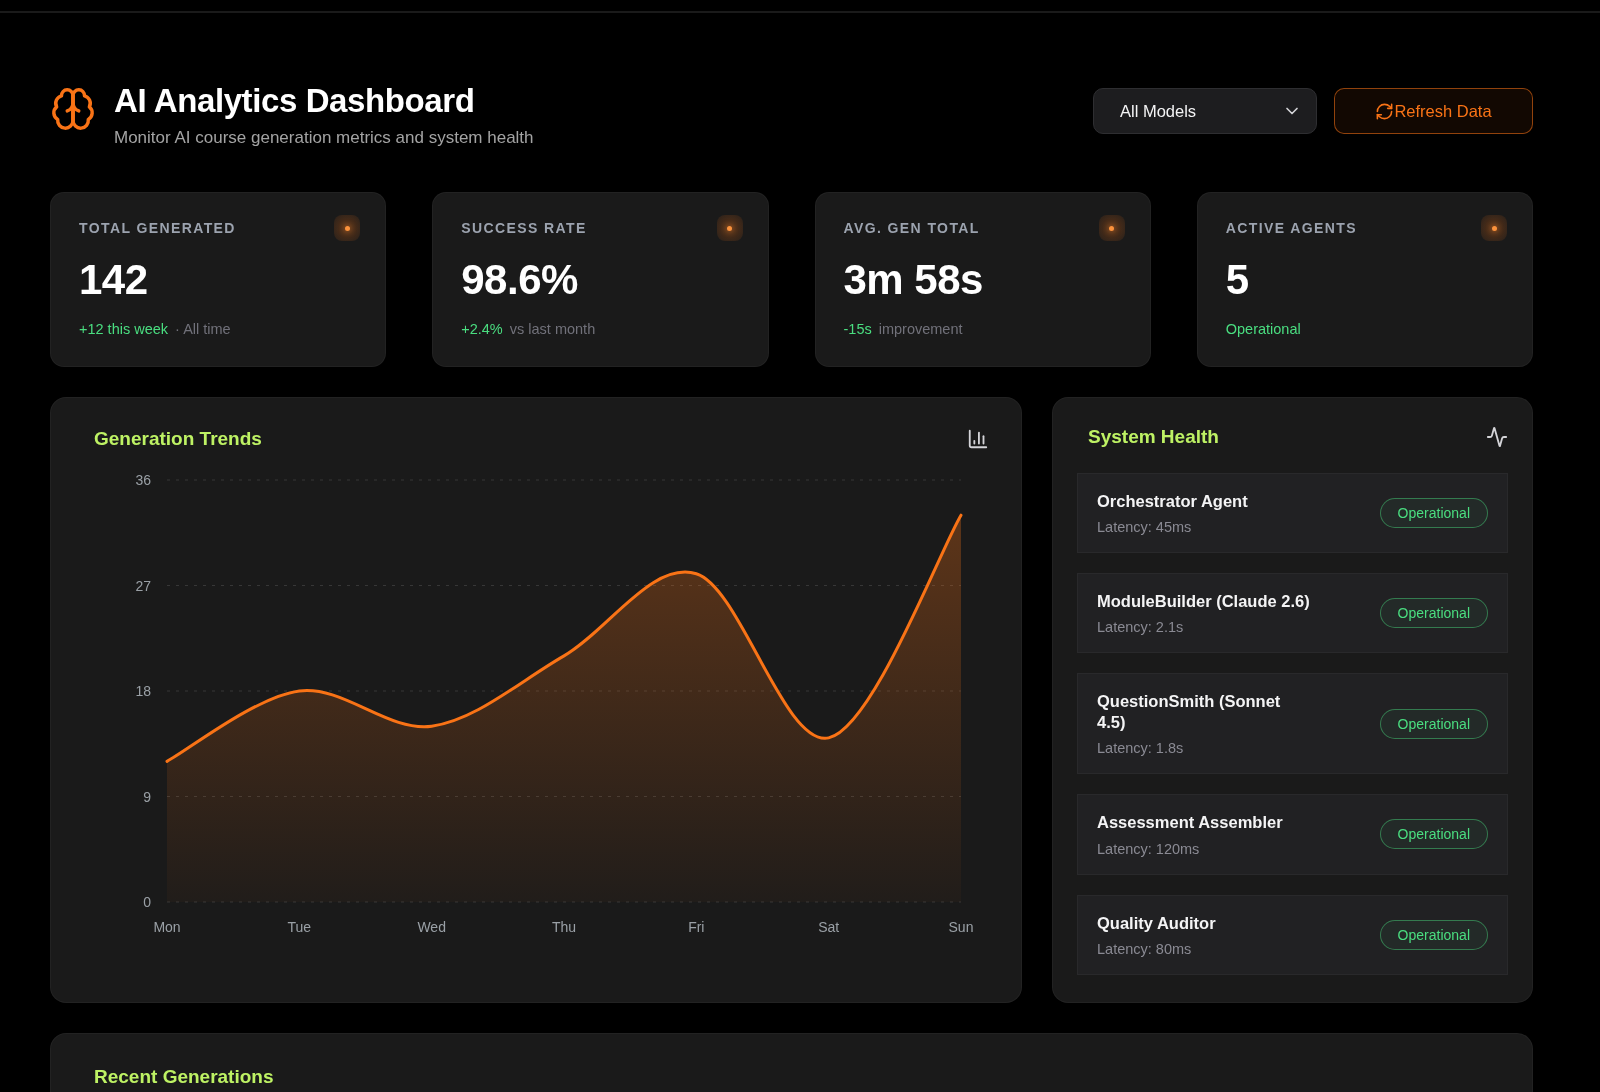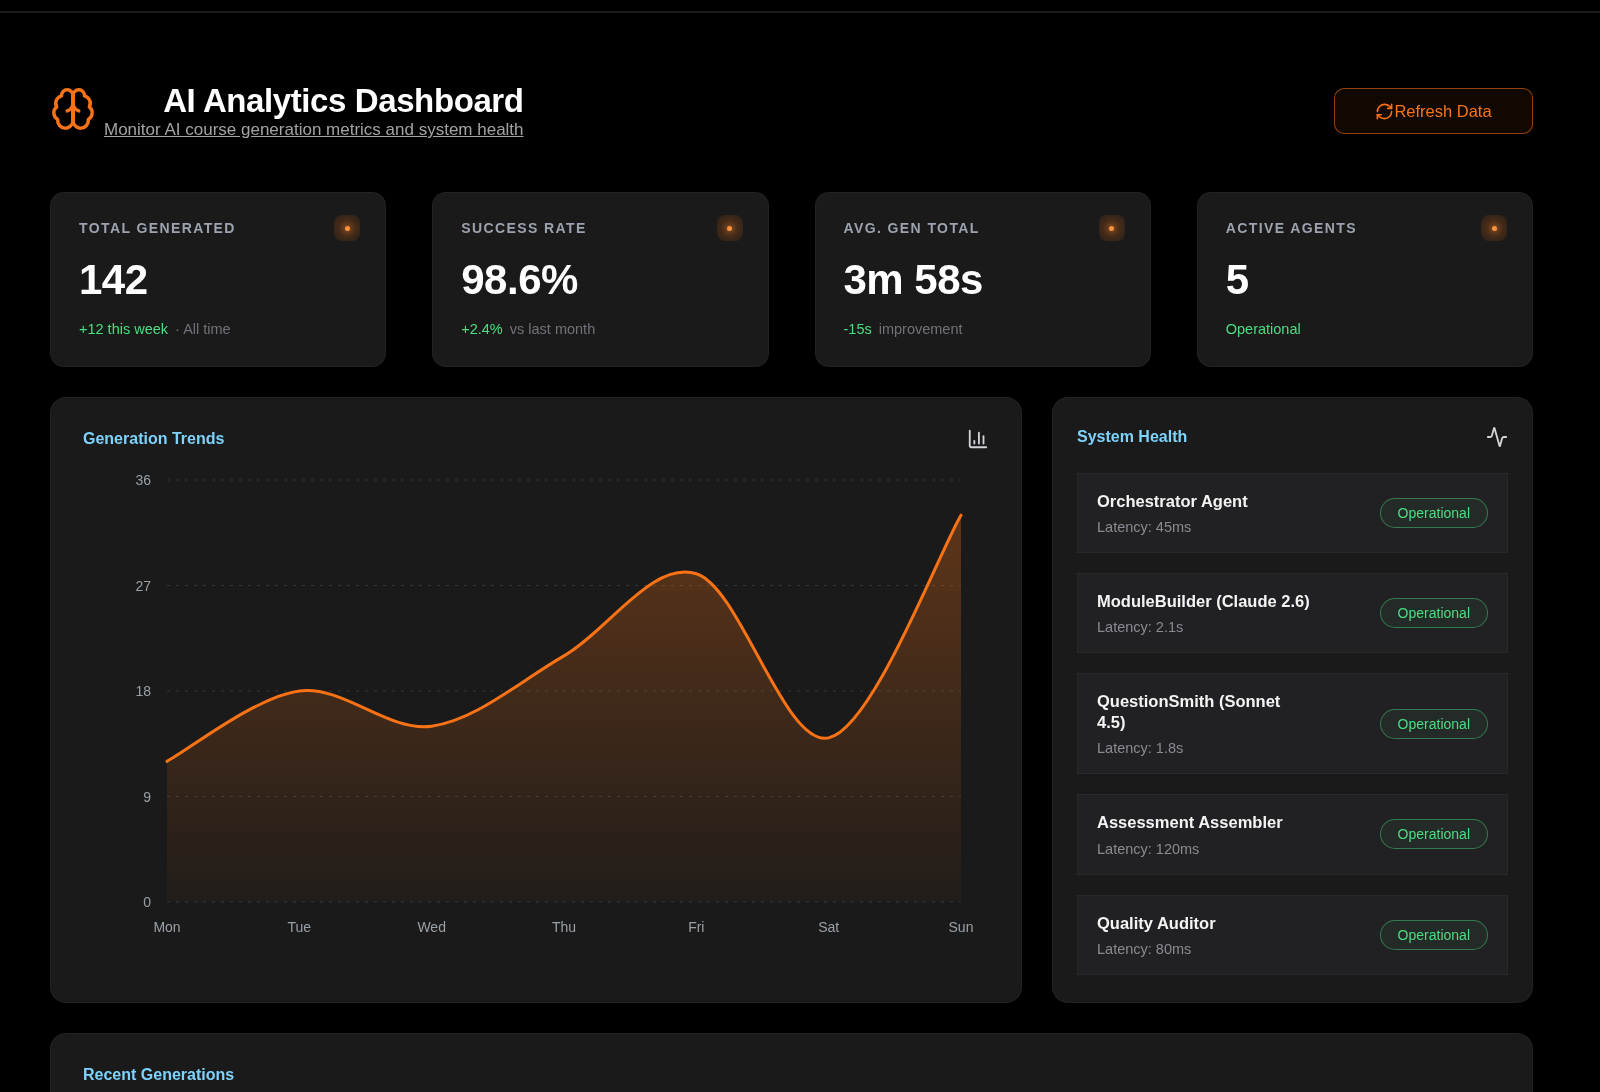--- a/index.html
+++ b/index.html
@@ -9,25 +9,25 @@
     color:#fafafa;
     font-family:"Liberation Sans", sans-serif;
     overflow:hidden;
     position:relative;
   }
   .topline { position:absolute; top:11px; left:0; width:100%; height:2px; background:#1a1a1a; }
   .container { position:absolute; left:50px; top:0; width:1483px; height:1092px; }
 
   
   .header { position:absolute; top:82px; left:0; width:100%; display:flex; justify-content:space-between; align-items:flex-start; }
-  .brand { display:flex; gap:8px; align-items:flex-start;text-align:right; }
+  .brand { display:flex; gap:18px; align-items:flex-start; }
   .logo { width:46px; height:46px; margin-top:4px; color:#f97316; }
   .logo svg { width:46px; height:46px; }
   .page-title { font-size:33px; font-weight:700; letter-spacing:-0.4px; color:#fff; }
-  .page-subtitle { margin-top:0; font-size:17px; color:#a3a3a3;text-decoration:underline; }
+  .page-subtitle { margin-top:8px; font-size:17px; color:#a3a3a3; }
   .controls { display:flex; gap:17px; margin-top:6px; }
   .select {
     width:224px; height:46px; background:#1d1d1f; border:1px solid #2e2e31; border-radius:10px;
     display:flex; align-items:center; justify-content:space-between; padding:0 14px 0 26px;
     font-size:16.5px; color:#f4f4f5; cursor:pointer;
   }
   .select .chev { width:20px; height:20px; color:#d4d4d8; }
   .refresh-btn {
     width:199px; height:46px; border-radius:10px;
     background:rgba(249,115,22,0.07); border:1px solid rgba(249,115,22,0.55);
@@ -51,21 +51,21 @@
     background:radial-gradient(circle, rgba(249,115,22,0.30), rgba(249,115,22,0.06));
     display:flex; align-items:center; justify-content:center;
   }
   .stat-icon i { width:5px; height:5px; border-radius:50%; background:#fb923c; box-shadow:0 0 6px rgba(251,146,60,0.8); }
 
   
   .main-row { position:absolute; top:397px; left:0; width:100%; height:606px; }
   .panel { background:#1a1a1a; border:1px solid rgba(255,255,255,0.04); border-radius:16px; }
   .chart-card { position:absolute; left:0; top:0; width:972px; height:606px; padding:30px 32px; }
   .card-title-row { display:flex; justify-content:space-between; align-items:center; }
-  .card-title { font-size:16px; font-weight:600; color:#7dd3fc; }
+  .card-title { font-size:19px; font-weight:600; color:#bef264;margin-left:11px; }
   .title-icon { width:22px; height:22px; color:#d4d4d8; }
   .chart-wrap { margin-top:12px; }
 
   .health-card { position:absolute; left:1002px; top:0; width:481px; height:606px; padding:28px 24px; }
   .agents { margin-top:25px; display:flex; flex-direction:column; gap:20px; }
   .agent {
     background:#212123; border:1px solid rgba(255,255,255,0.04); border-radius:0;
     padding:17px 19px; display:flex; justify-content:space-between; align-items:center;
   }
   .agent-name { font-size:16.5px; font-weight:600; color:#f4f4f5; line-height:1.28; }
@@ -99,20 +99,28 @@
           <path d="M15 13a4.5 4.5 0 0 1-3-4 4.5 4.5 0 0 1-3 4"></path>
           <path d="M12 5v13"></path>
         </svg>
       </span>
       <div>
         <div class="page-title">AI Analytics Dashboard</div>
         <div class="page-subtitle">Monitor AI course generation metrics and system health</div>
       </div>
     </div>
     <div class="controls">
+      <div class="select">
+        <span>All Models</span>
+        <span class="chev">
+          <svg viewBox="0 0 24 24" fill="none" stroke="currentColor" stroke-width="2" stroke-linecap="round" stroke-linejoin="round">
+              <path d="m6 9 6 6 6-6"></path>
+            </svg>
+        </span>
+      </div>
       <button class="refresh-btn">
         <span style="display:flex">
           <svg viewBox="0 0 24 24" fill="none" stroke="currentColor" stroke-width="2" stroke-linecap="round" stroke-linejoin="round">
             <path d="M3 12a9 9 0 0 1 9-9 9.75 9.75 0 0 1 6.74 2.74L21 8"></path>
               <path d="M21 3v5h-5"></path>
             <path d="M21 12a9 9 0 0 1-9 9 9.75 9.75 0 0 1-6.74-2.74L3 16"></path>
               <path d="M8 16H3v5"></path>
           </svg>
         </span>
         <span>Refresh Data</span>

